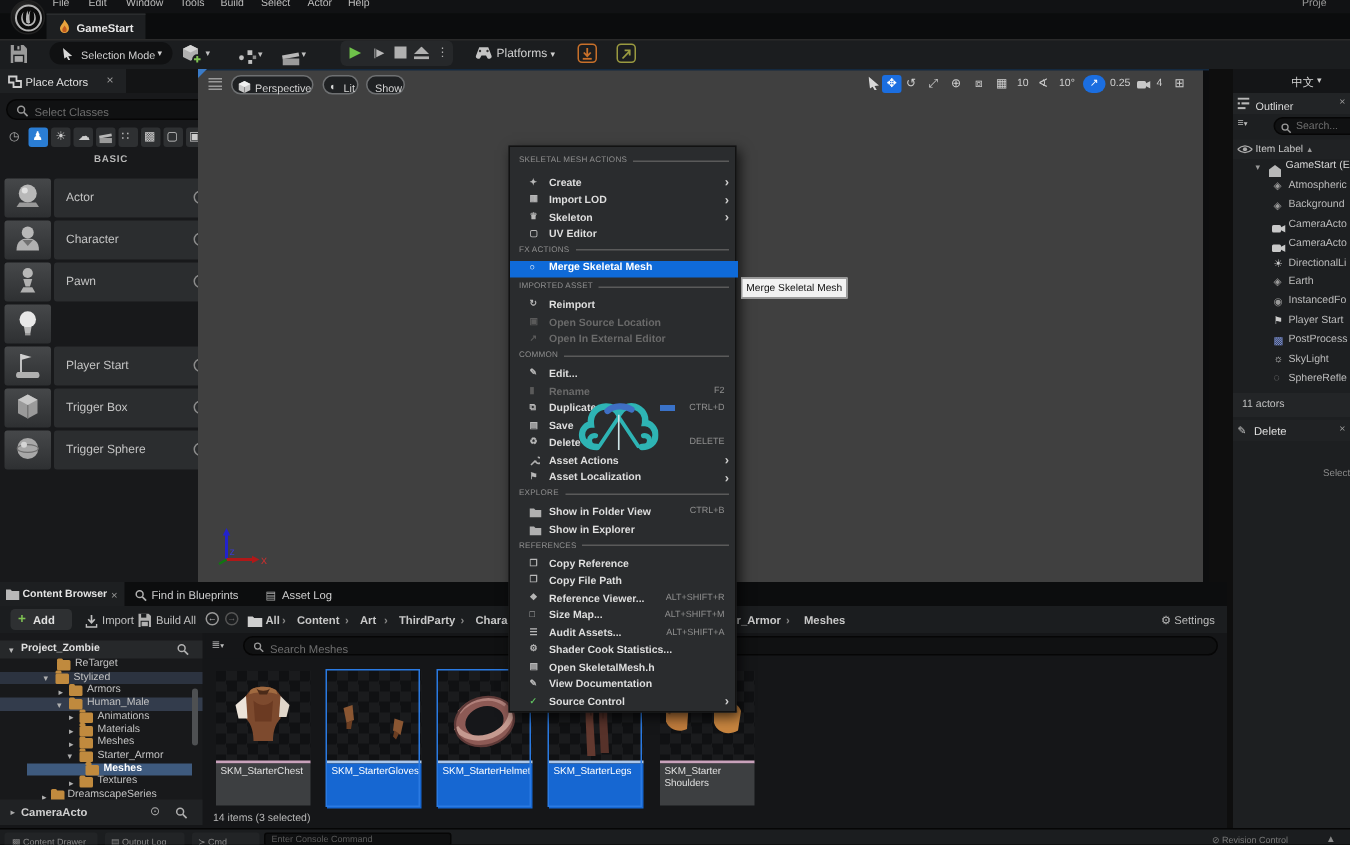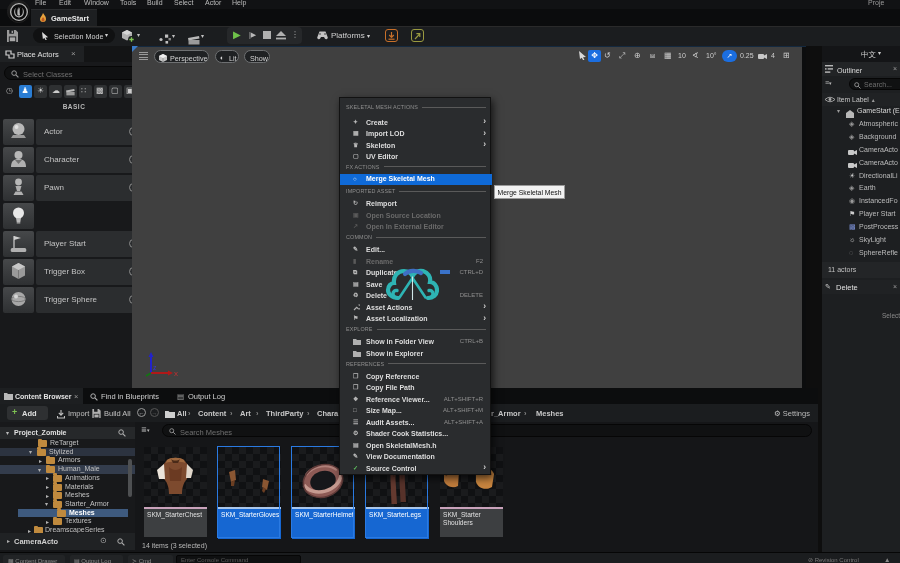--- a/index.html
+++ b/index.html
@@ -420,21 +420,21 @@
           </svg>
       <span class="cbtx" style="left:15px;font-weight:bold;color:#e4e4e4;font-size:7px;top:4.5px">Content Browser</span>
       <span class="cbtx" style="left:74px;color:#9a9a9a">×</span>
     </div>
     <svg style="position:absolute;left:90px;top:4.5px" width="8" height="8" viewBox="0 0 8 8">
           <circle cx="3.1" cy="3.1" r="2.3" stroke="#b0b0b0" stroke-width="1" fill="none"></circle>
           <line x1="4.9" y1="4.9" x2="7.4" y2="7.4" stroke="#b0b0b0" stroke-width="1.1"></line>
         </svg>
     <span class="cbtx" style="left:101px">Find in Blueprints</span>
     <span class="cbtx" style="left:177px;color:#aaa">▤</span>
-    <span class="cbtx" style="left:188px">Output Log</span>
+    <span class="cbtx" style="left:188px">Asset Log</span>
   </div>
   <div id="cbtoolbar">
     <div id="addbtn">
       <span style="position:absolute;left:5px;top:1px;font-size:9px;color:#7fc453;font-weight:bold">+</span>
       <span style="position:absolute;left:15px;top:3px;font-size:7.5px;color:#e0e0e0;font-weight:bold">Add</span>
     </div>
     <svg style="position:absolute;left:57px;top:6px" width="8" height="9" viewBox="0 0 8 9">
           <path d="M4 0 L4 4.6 M1.8 2.8 L4 5.2 L6.2 2.8" stroke="#c0c0c0" stroke-width="1.1" fill="none"></path>
           <path d="M0.5 6 L0.5 8 L7.5 8 L7.5 6" stroke="#c0c0c0" stroke-width="1.1" fill="none"></path>
         </svg>

